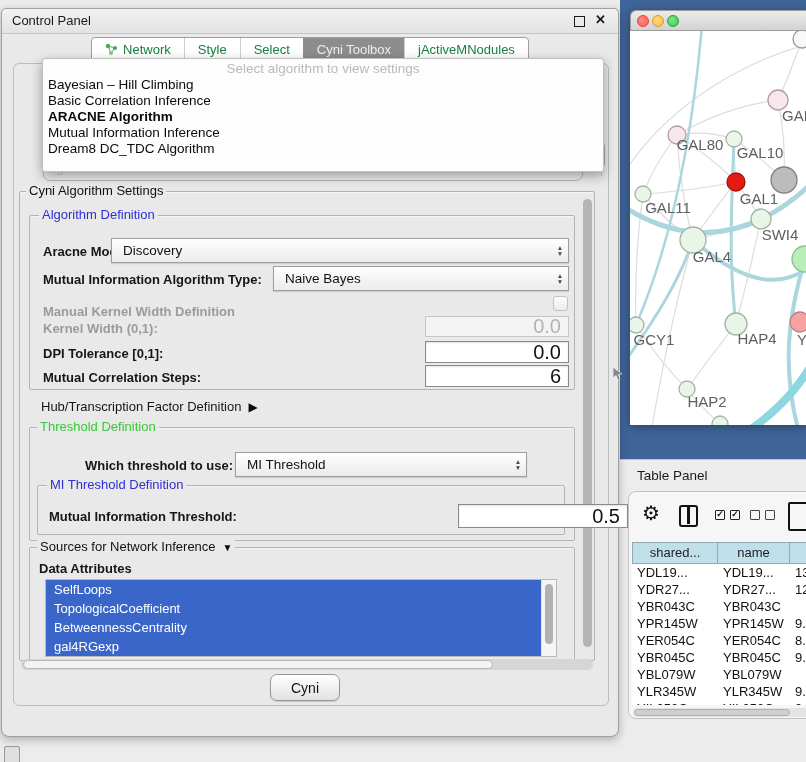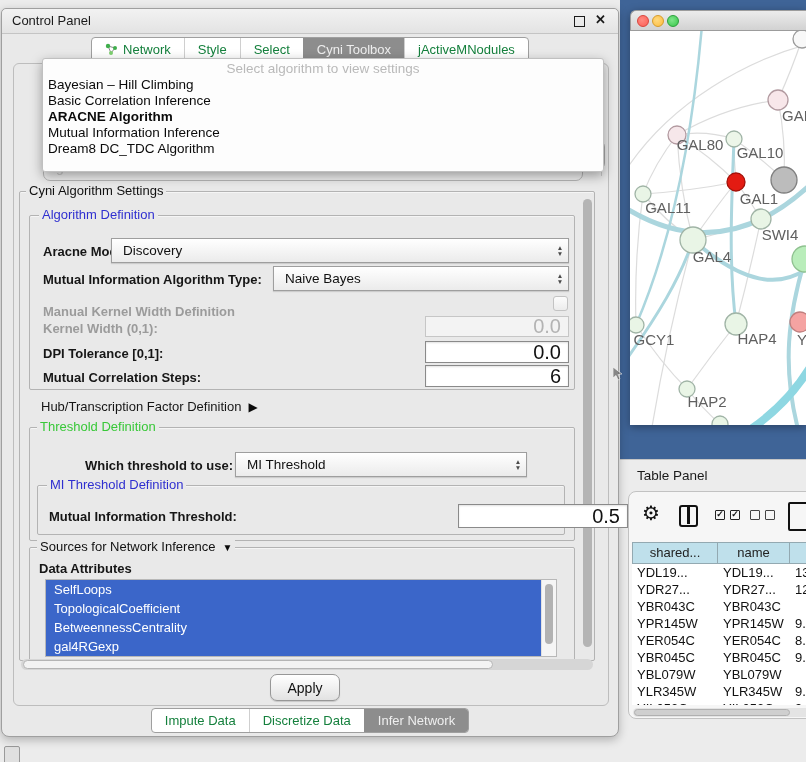--- a/index.html
+++ b/index.html
@@ -361,35 +361,22 @@
     <div class="attr-item">SelfLoops</div>
         <div class="attr-item">TopologicalCoefficient</div>
         <div class="attr-item">BetweennessCentrality</div>
         <div class="attr-item">gal4RGexp</div>
       </div>
 
     <div class="abs hscroll">
       <div class="abs hthumb"></div>
     </div>
 
-    <div class="abs apply-btn">Apply</div>
-
-    <div class="abs bottom-row">
-      <div class="segctl">
-          <div class="seg">
-            <span>Impute Data</span>
-          </div>
-          <div class="seg">
-            <span>Discretize Data</span>
-          </div>
-          <div class="seg sel">
-            <span>Infer Network</span>
-          </div>
-        </div>
-    </div>
+    <div class="abs apply-btn">Cyni</div>
+
 
     <div class="abs dd-popup">
       <div class="dd-prompt">Select algorithm to view settings</div>
       <div>
           <div class="dd-item">Bayesian – Hill Climbing</div>
           <div class="dd-item">Basic Correlation Inference</div>
           <div class="dd-item bold">ARACNE Algorithm</div>
           <div class="dd-item">Mutual Information Inference</div>
           <div class="dd-item">Dream8 DC_TDC Algorithm</div>
         </div>

